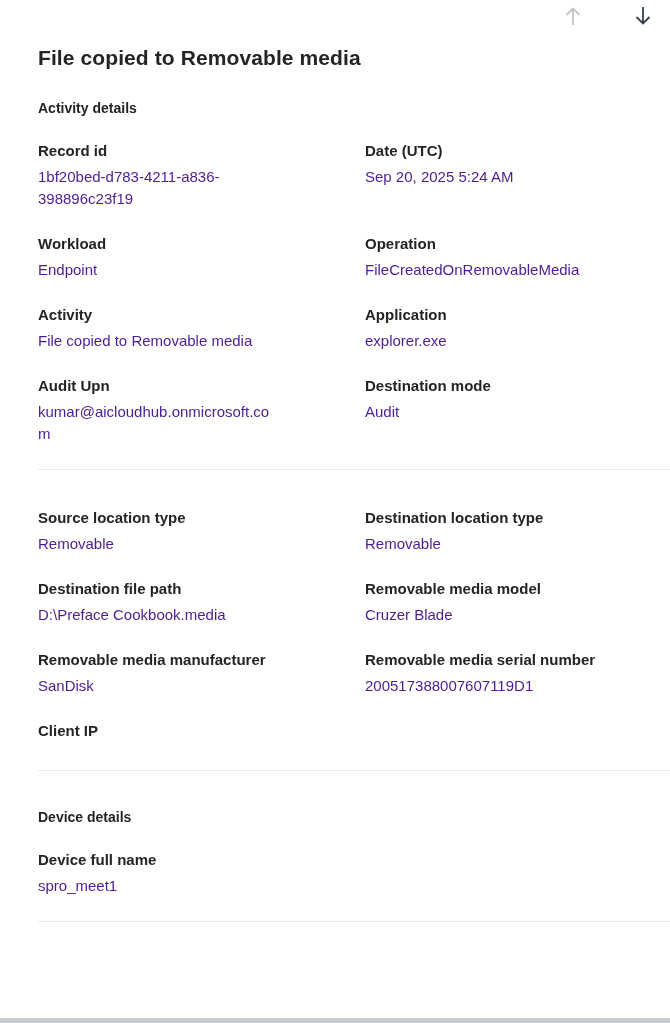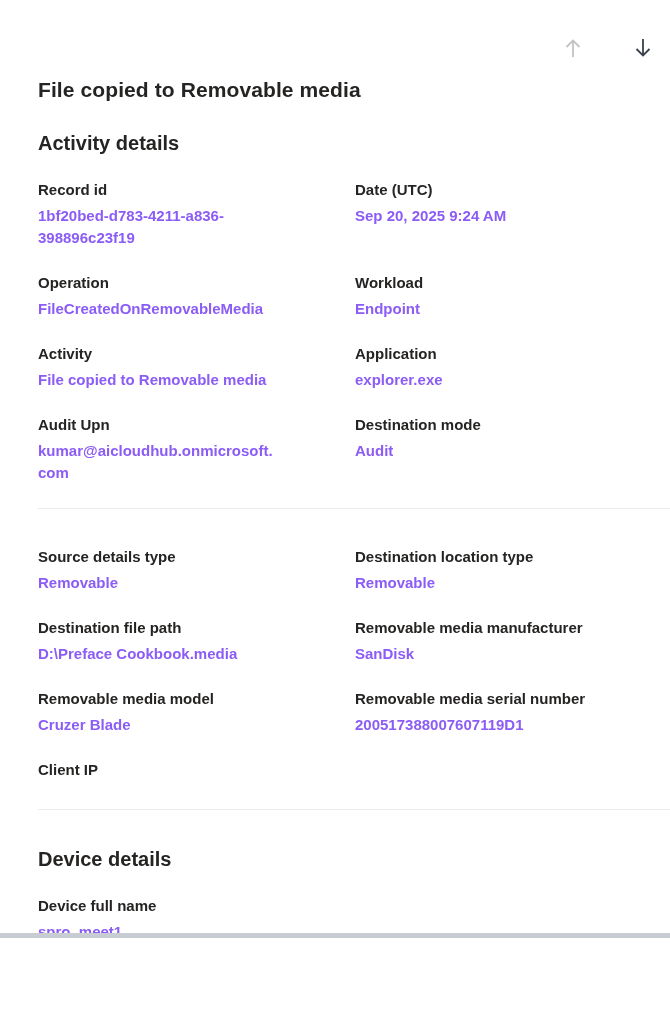--- a/index.html
+++ b/index.html
@@ -5,25 +5,24 @@
   html, body {
     margin: 0;
     padding: 0;
     background: #ffffff;
     font-family: "Liberation Sans", sans-serif;
     -webkit-font-smoothing: antialiased;
   }
   .panel {
     position: relative;
     width: 670px;
-    height: 906px;
+    height: 1023px;
     background: #ffffff;
     overflow: hidden;
     box-sizing: border-box;
-    margin-top: 32px;
   }
   
   .nav-arrows {
     position: absolute;
     top: 2px;
     right: 14px;
     display: flex;
     gap: 44px;
     align-items: center;
   }
@@ -40,44 +39,44 @@
     box-sizing: border-box;
   }
   .page-title {
     font-size: 21px;
     font-weight: 600;
     color: #252423;
     margin: 0 0 30px 0;
     letter-spacing: 0.1px;
   }
   .section-heading {
-    font-size: 20px;
+    font-size: 14px;
     font-weight: 600;
     color: #252423;
     margin: 0 0 25px 0;
   }
   .field-grid {
     display: grid;
     grid-template-columns: 317px 1fr;
-    column-gap: 0;
+    column-gap: 10px;
   }
   .field {
     margin-bottom: 24px;
   }
   .field-label {
     font-size: 15px;
     font-weight: 600;
     color: #252423;
     line-height: 20px;
     margin: 0 0 5px 0;
   }
   .field-value {
     font-size: 15px;
-    font-weight: 700;
-    color: #8b5cf6;
+    font-weight: 400;
+    color: #4c1d95;
     line-height: 22px;
     margin: 0;
     max-width: 238px;
     overflow-wrap: break-word;
     word-break: break-word;
   }
   .section {
     margin-bottom: 4px;
   }
   .divider {
@@ -123,34 +122,34 @@
   <div class="section">
     <h2 class="section-heading">Activity details</h2>
     <div class="field-grid">
   <div class="field">
     <div class="field-label">Record id</div>
     <div class="field-value">1bf20bed-d783-4211-a836-398896c23f19</div>
   </div>
 
   <div class="field">
     <div class="field-label">Date (UTC)</div>
-    <div class="field-value">Sep 20, 2025 9:24 AM</div>
+    <div class="field-value">Sep 20, 2025 5:24 AM</div>
+  </div>
+
+  <div class="field">
+    <div class="field-label">Workload</div>
+    <div class="field-value">Endpoint</div>
   </div>
 
   <div class="field">
     <div class="field-label">Operation</div>
     <div class="field-value">FileCreatedOnRemovableMedia</div>
   </div>
 
   <div class="field">
-    <div class="field-label">Workload</div>
-    <div class="field-value">Endpoint</div>
-  </div>
-
-  <div class="field">
     <div class="field-label">Activity</div>
     <div class="field-value">File copied to Removable media</div>
   </div>
 
   <div class="field">
     <div class="field-label">Application</div>
     <div class="field-value">explorer.exe</div>
   </div>
 
   <div class="field">
@@ -162,42 +161,42 @@
     <div class="field-label">Destination mode</div>
     <div class="field-value">Audit</div>
   </div>
 </div>
     <hr class="divider">
   </div>
 
   <div class="section">
     <div class="field-grid">
   <div class="field">
-    <div class="field-label">Source details type</div>
+    <div class="field-label">Source location type</div>
     <div class="field-value">Removable</div>
   </div>
 
   <div class="field">
     <div class="field-label">Destination location type</div>
     <div class="field-value">Removable</div>
   </div>
 
   <div class="field">
     <div class="field-label">Destination file path</div>
     <div class="field-value">D:\Preface Cookbook.media</div>
   </div>
 
   <div class="field">
+    <div class="field-label">Removable media model</div>
+    <div class="field-value">Cruzer Blade</div>
+  </div>
+
+  <div class="field">
     <div class="field-label">Removable media manufacturer</div>
     <div class="field-value">SanDisk</div>
-  </div>
-
-  <div class="field">
-    <div class="field-label">Removable media model</div>
-    <div class="field-value">Cruzer Blade</div>
   </div>
 
   <div class="field">
     <div class="field-label">Removable media serial number</div>
     <div class="field-value">200517388007607119D1</div>
   </div>
 
   <div class="field">
     <div class="field-label">Client IP</div>
   </div>

